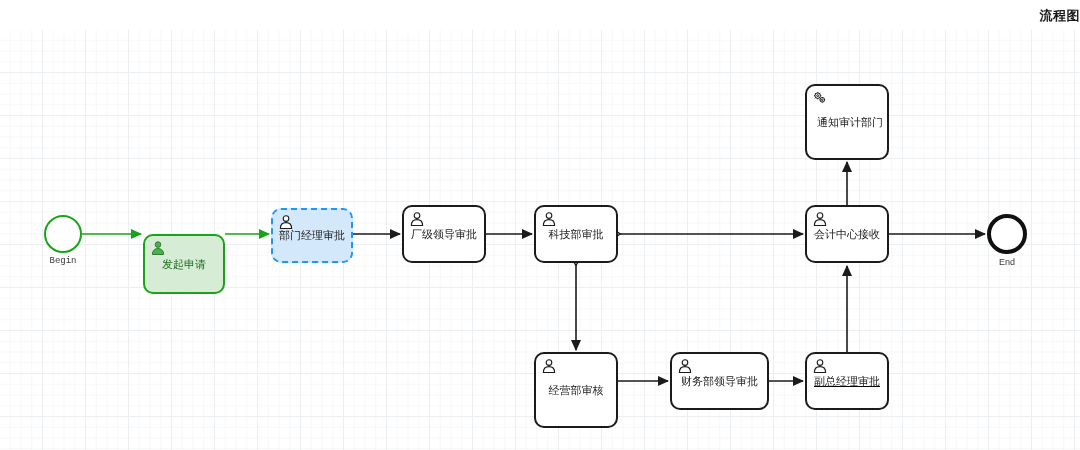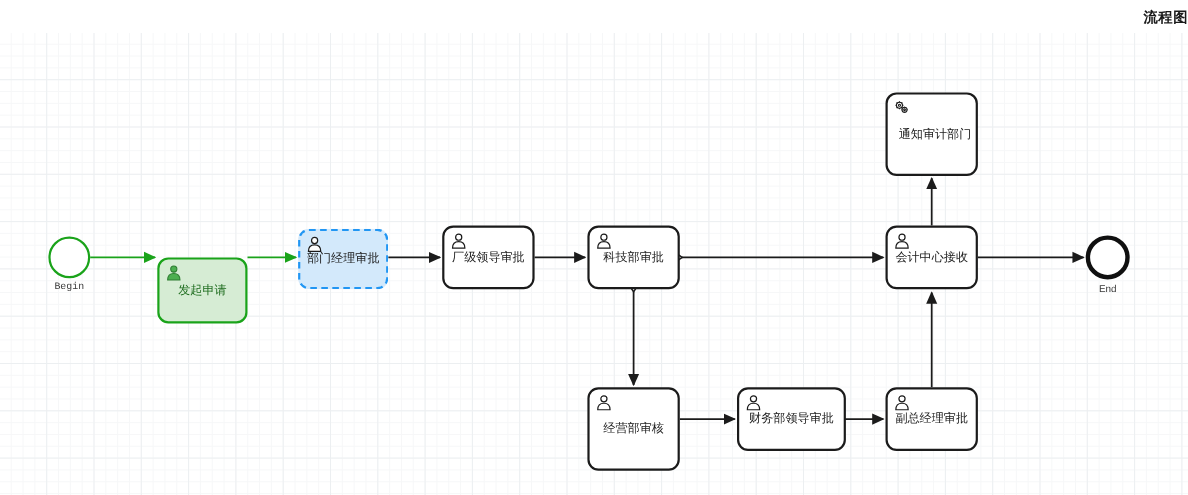--- a/index.html
+++ b/index.html
@@ -239,21 +239,21 @@
     </div>
 
     <div class="node" style="left:670px; top:322px; width:99px; height:58px;">
       <svg class="task-icon" viewBox="0 0 16 16" xmlns="http://www.w3.org/2000/svg">
         <circle cx="8" cy="4.6" r="2.8" fill="#ffffff" stroke="#1b1b1b" stroke-width="1.1"></circle>
         <path d="M 2.4 14.5 C 2.4 10.4 5 8.6 8 8.6 C 11 8.6 13.6 10.4 13.6 14.5 Z" fill="#ffffff" stroke="#1b1b1b" stroke-width="1.1"></path>
       </svg>
       <div class="node-label">财务部领导审批</div>
     </div>
 
-    <div class="node" style="left:805px; top:322px; width:84px; height:58px;">
+    <div class="node" style="left:805px; top:322px; width:84px; height:58px;text-decoration:underline;">
       <svg class="task-icon" viewBox="0 0 16 16" xmlns="http://www.w3.org/2000/svg">
         <circle cx="8" cy="4.6" r="2.8" fill="#ffffff" stroke="#1b1b1b" stroke-width="1.1"></circle>
         <path d="M 2.4 14.5 C 2.4 10.4 5 8.6 8 8.6 C 11 8.6 13.6 10.4 13.6 14.5 Z" fill="#ffffff" stroke="#1b1b1b" stroke-width="1.1"></path>
       </svg>
       <div class="node-label">副总经理审批</div>
     </div>
 
     <div class="event end" style="left:987px; top:184px; width:40px; height:40px;"></div>
     <div class="event-label" style="left:987px; top:228px; width:40px;">End</div>
 

